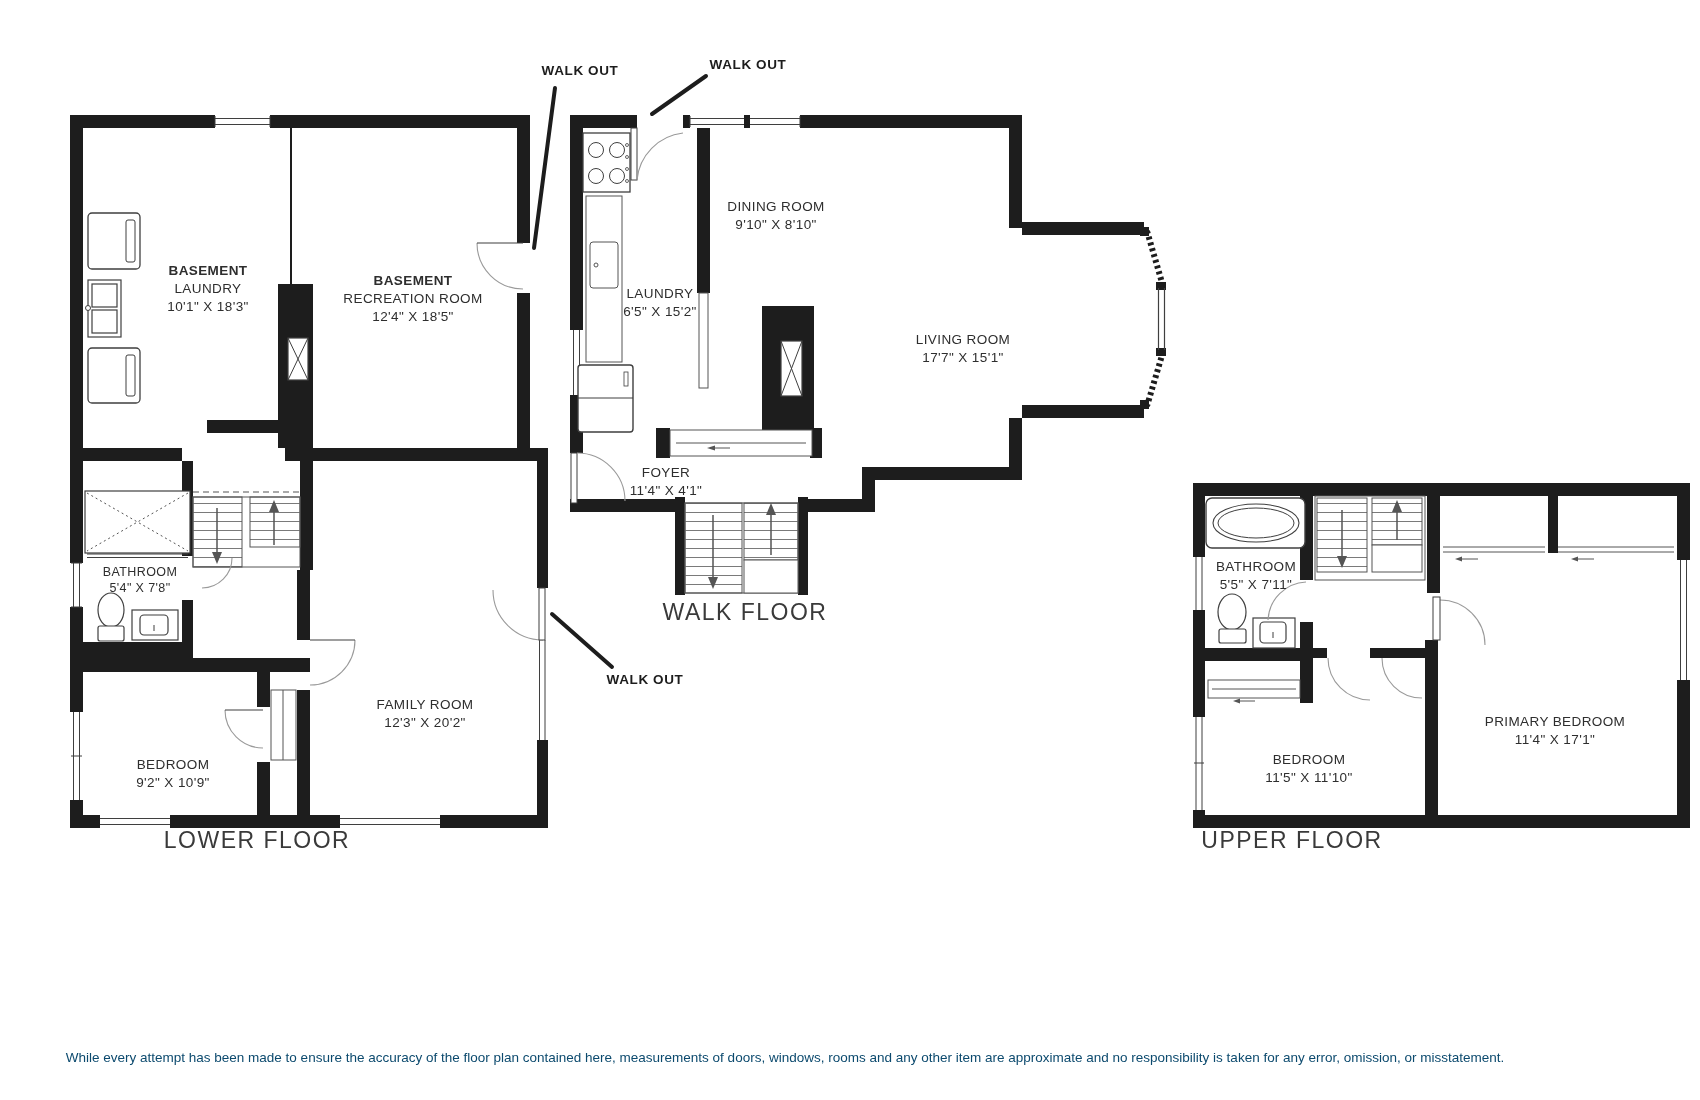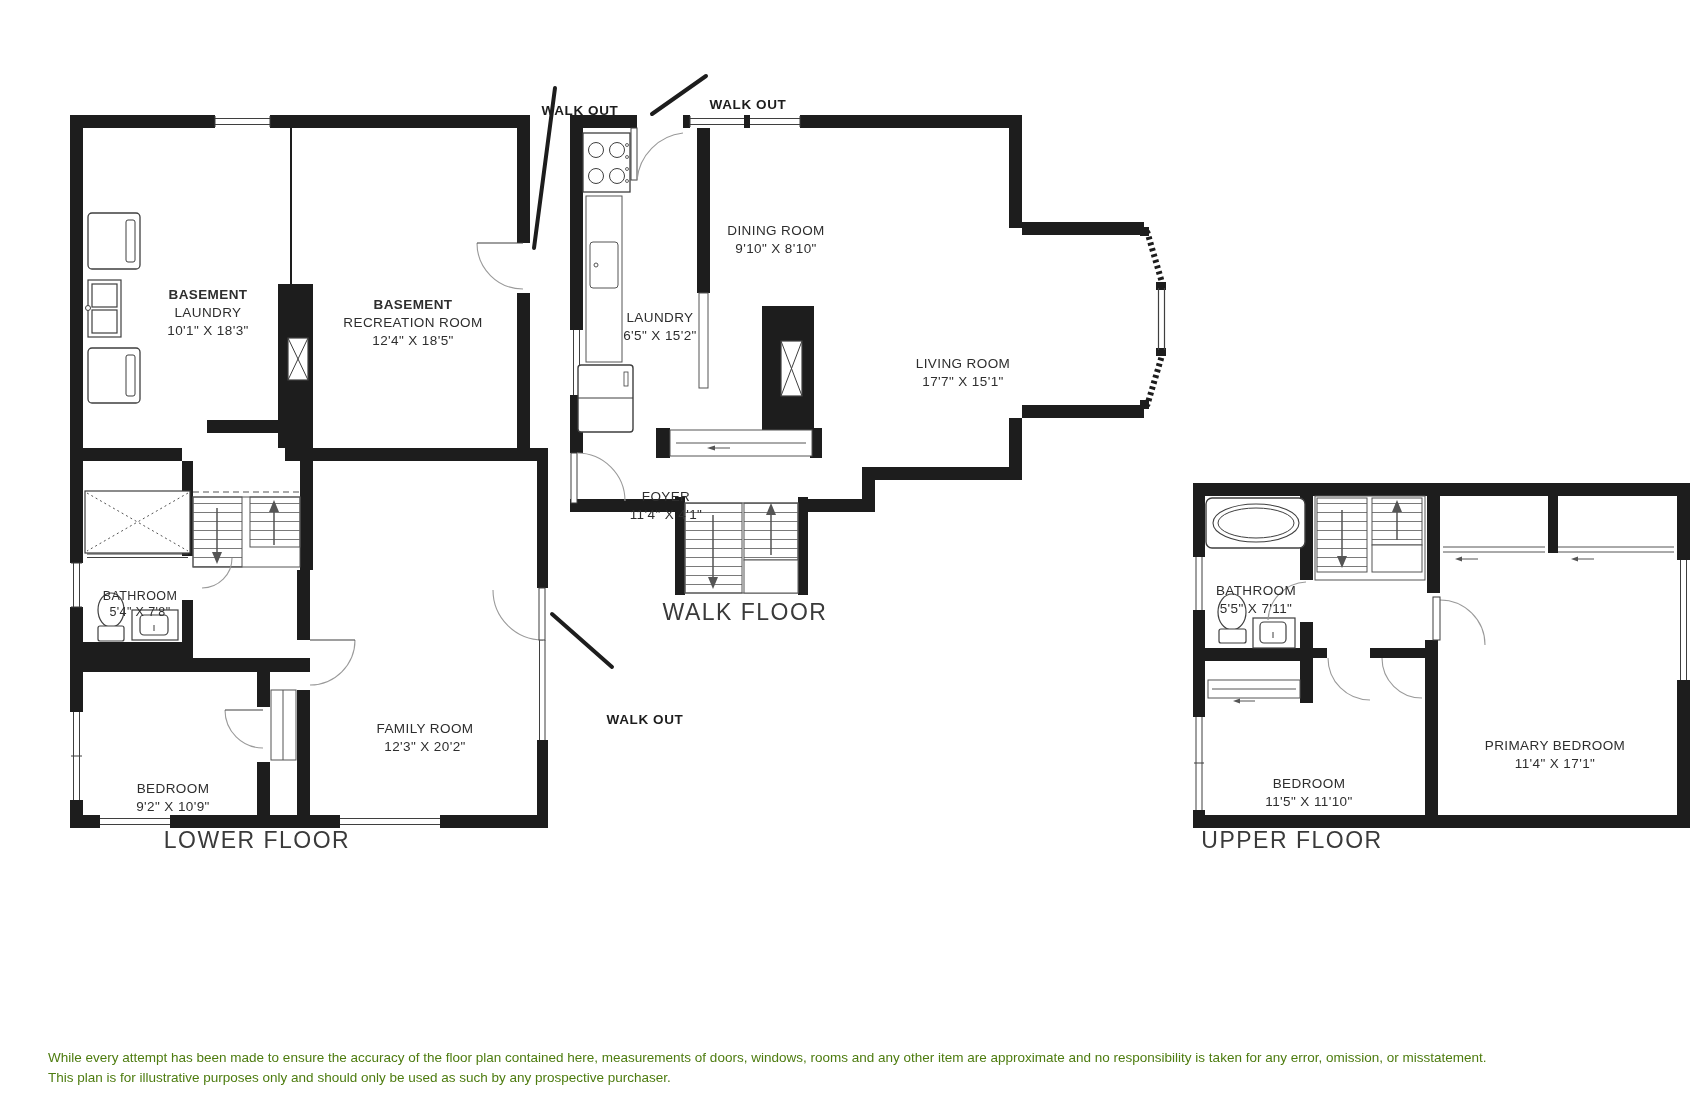--- a/index.html
+++ b/index.html
@@ -1,30 +1,30 @@
 <!DOCTYPE html>
 <html><head>
 <meta charset="utf-8">
 <style>
   html,body{margin:0;padding:0;background:#fff;}
   body{width:1700px;height:1100px;position:relative;overflow:hidden;
        font-family:"Liberation Sans","DejaVu Sans",sans-serif;color:#3a3a3a;}
   #stage{position:absolute;inset:0;width:1700px;height:1100px;}
   svg{position:absolute;left:0;top:0;}
   .room-label{position:absolute;transform:translateX(-50%);text-align:center;
-      font-size:13.5px;letter-spacing:.4px;color:#2e2e2e;line-height:18px;white-space:nowrap;margin-top:24px;}
+      font-size:13.5px;letter-spacing:.4px;color:#2e2e2e;line-height:18px;white-space:nowrap;}
   .room-label .b{font-weight:bold;}
   .floor-label{position:absolute;transform:translateX(-50%);font-size:23px;
       letter-spacing:1.5px;color:#3a3a3a;white-space:nowrap;}
   .walkout{position:absolute;transform:translateX(-50%);font-size:13.5px;font-weight:bold;
-      letter-spacing:.6px;color:#1d1d1d;white-space:nowrap;margin-top:40px;}
+      letter-spacing:.6px;color:#1d1d1d;white-space:nowrap;}
   .title{position:absolute;left:822px;top:862px;transform:translateX(-50%);
       font-size:80px;font-weight:800;letter-spacing:-2px;color:#262626;white-space:nowrap;}
-  .disclaimer{position:absolute;left:0;top:1048px;width:1570px;text-align:left;
-      font-size:13.5px;line-height:20px;color:#4d7c0f;margin-left:48px;}
+  .disclaimer{position:absolute;left:0;top:1048px;width:1570px;text-align:center;
+      font-size:13.5px;line-height:20px;color:#0c4a6e;}
 </style>
 </head>
 <body>
 
 <div id="stage">
 
 <svg width="1700" height="1100" viewBox="0 0 1700 1100">
   <defs>
     <pattern id="treads" width="10" height="9" patternUnits="userSpaceOnUse">
       <path d="M0 8.5 H10" stroke="#7a7a7a" stroke-width="1"></path>
@@ -380,16 +380,15 @@
   <div>11'4" X 17'1"</div>
 </div>
 
 <div class="floor-label" style="left:257px;top:827px;">LOWER FLOOR</div>
 <div class="floor-label" style="left:745px;top:599px;">WALK FLOOR</div>
 <div class="floor-label" style="left:1292px;top:827px;">UPPER FLOOR</div>
 
 
 <div class="disclaimer">
   <div>While every attempt has been made to ensure the accuracy of the floor plan contained here, measurements of doors, windows, rooms and any other item are approximate and no responsibility is taken for any error, omission, or misstatement.</div>
-  <div>This plan is for illustrative purposes only and should only be used as such by any prospective purchaser.</div>
 </div>
 
 </div>
 
 </body></html>

